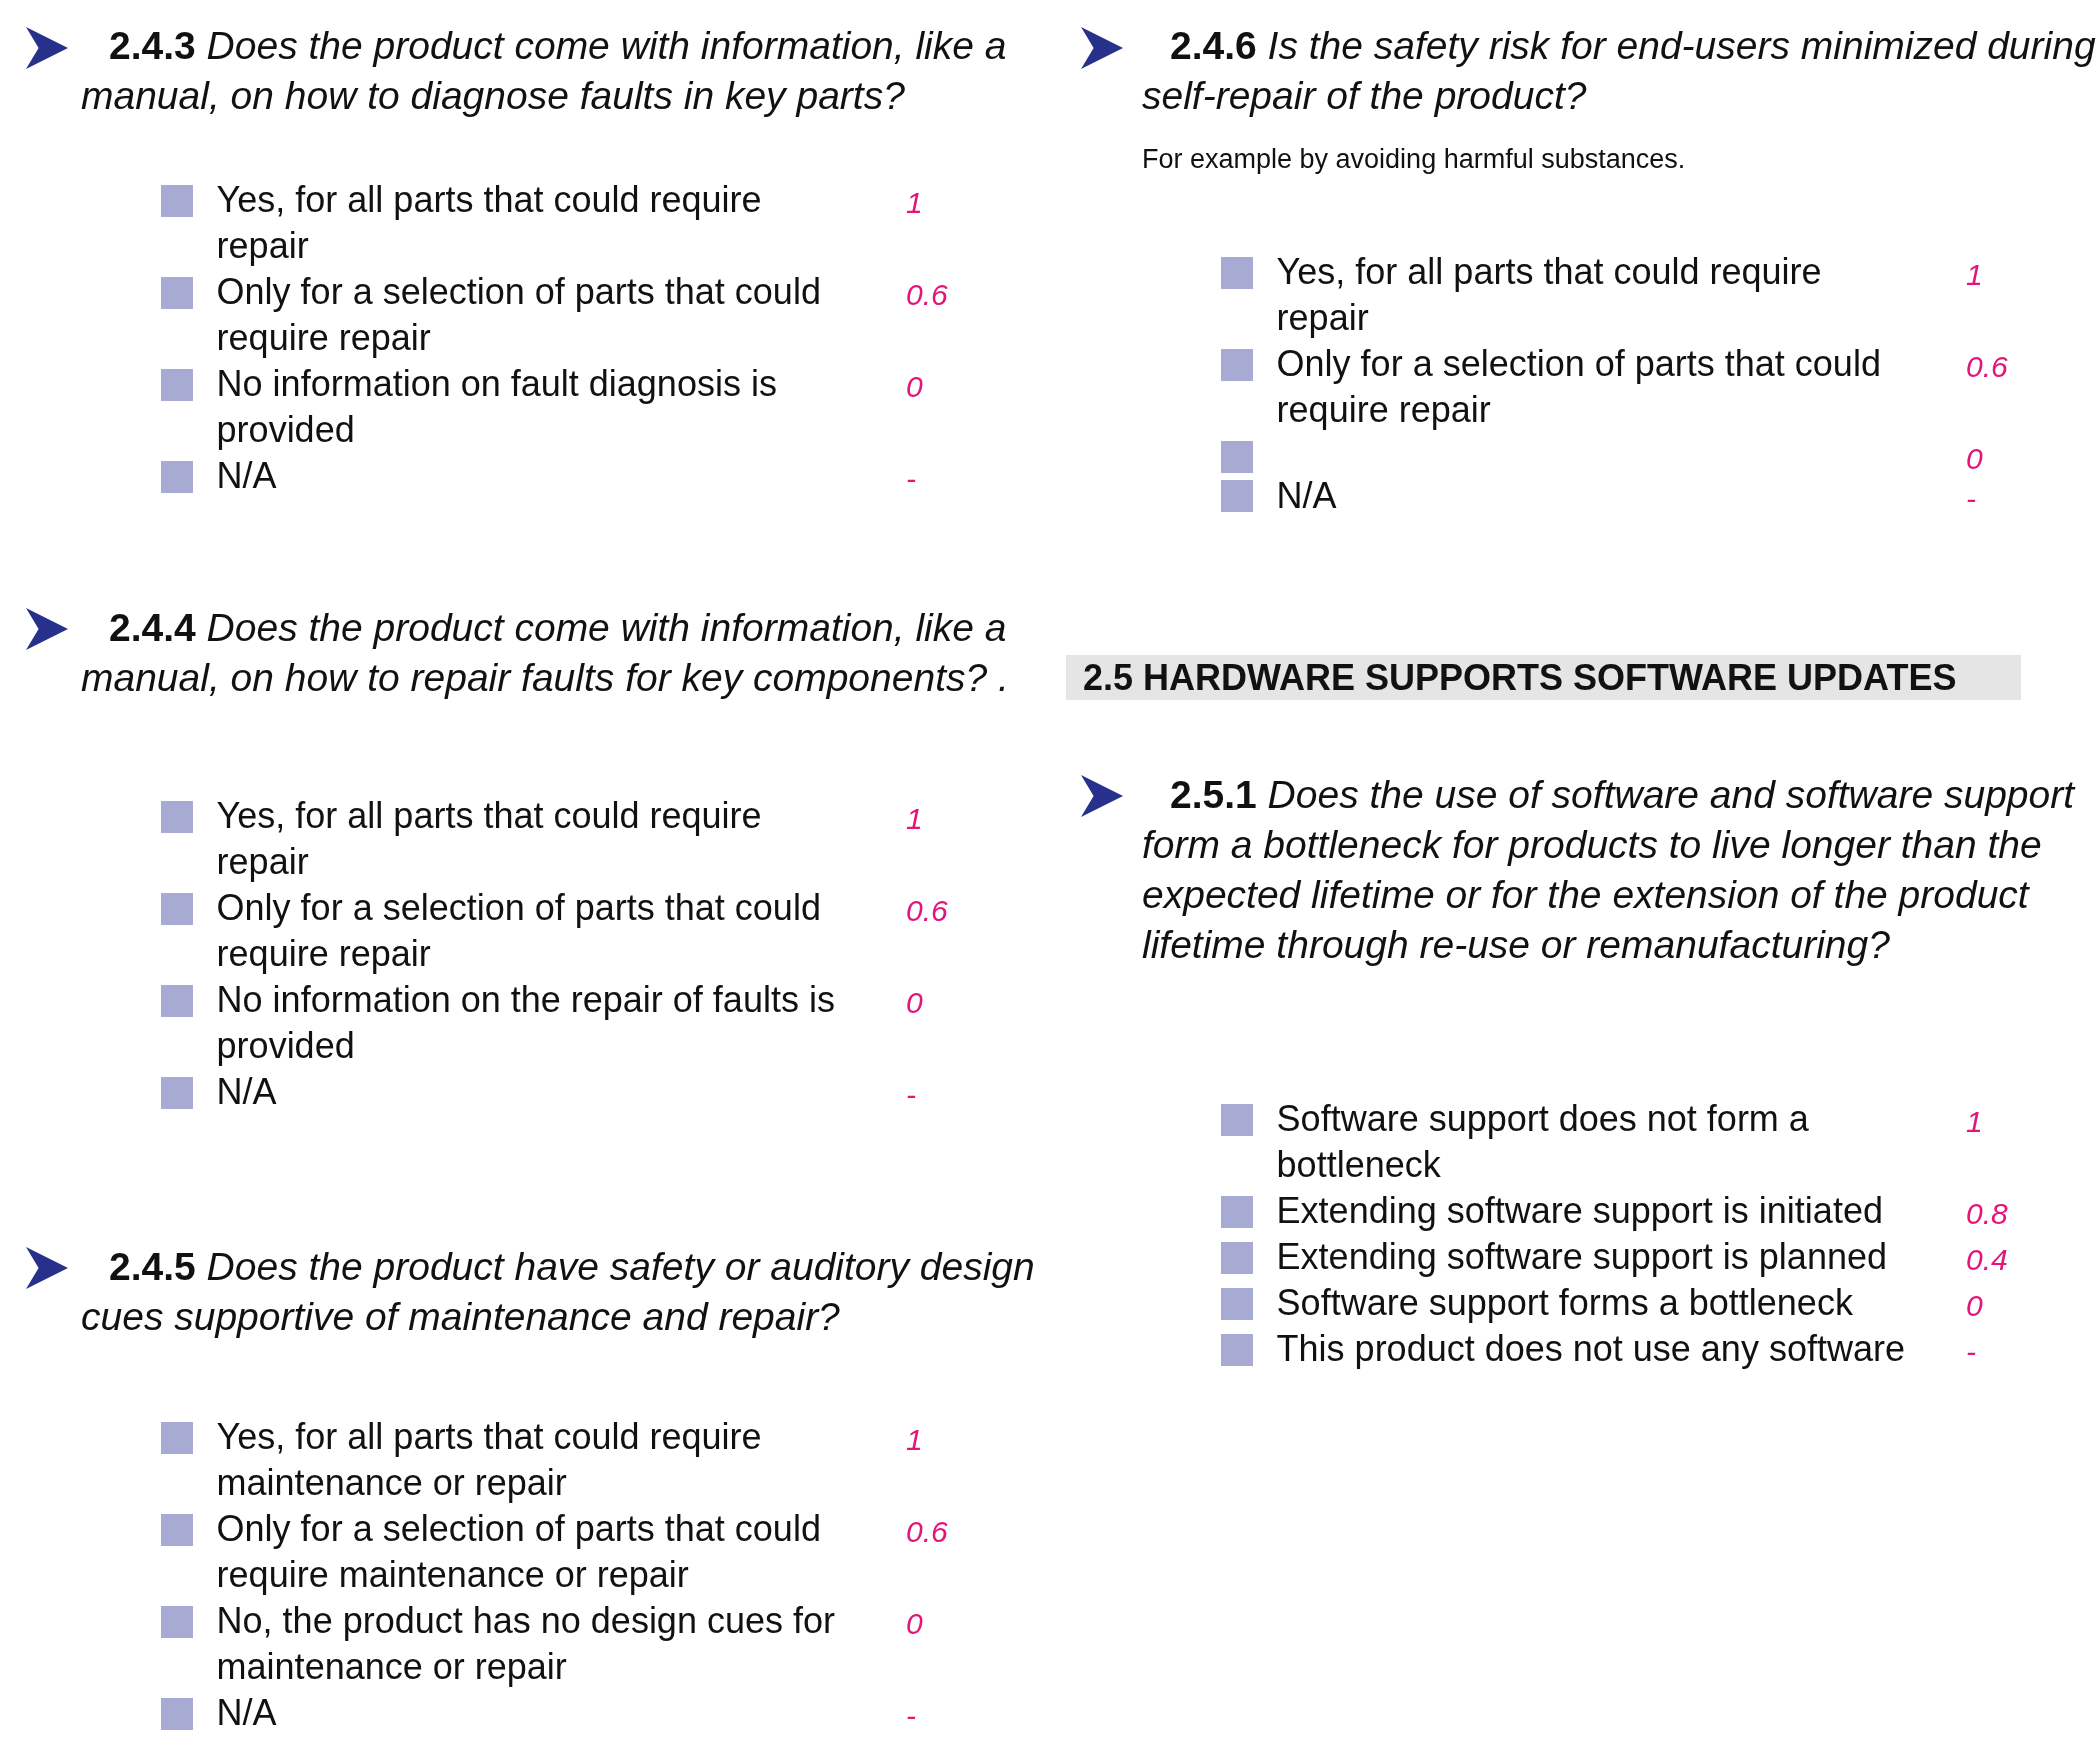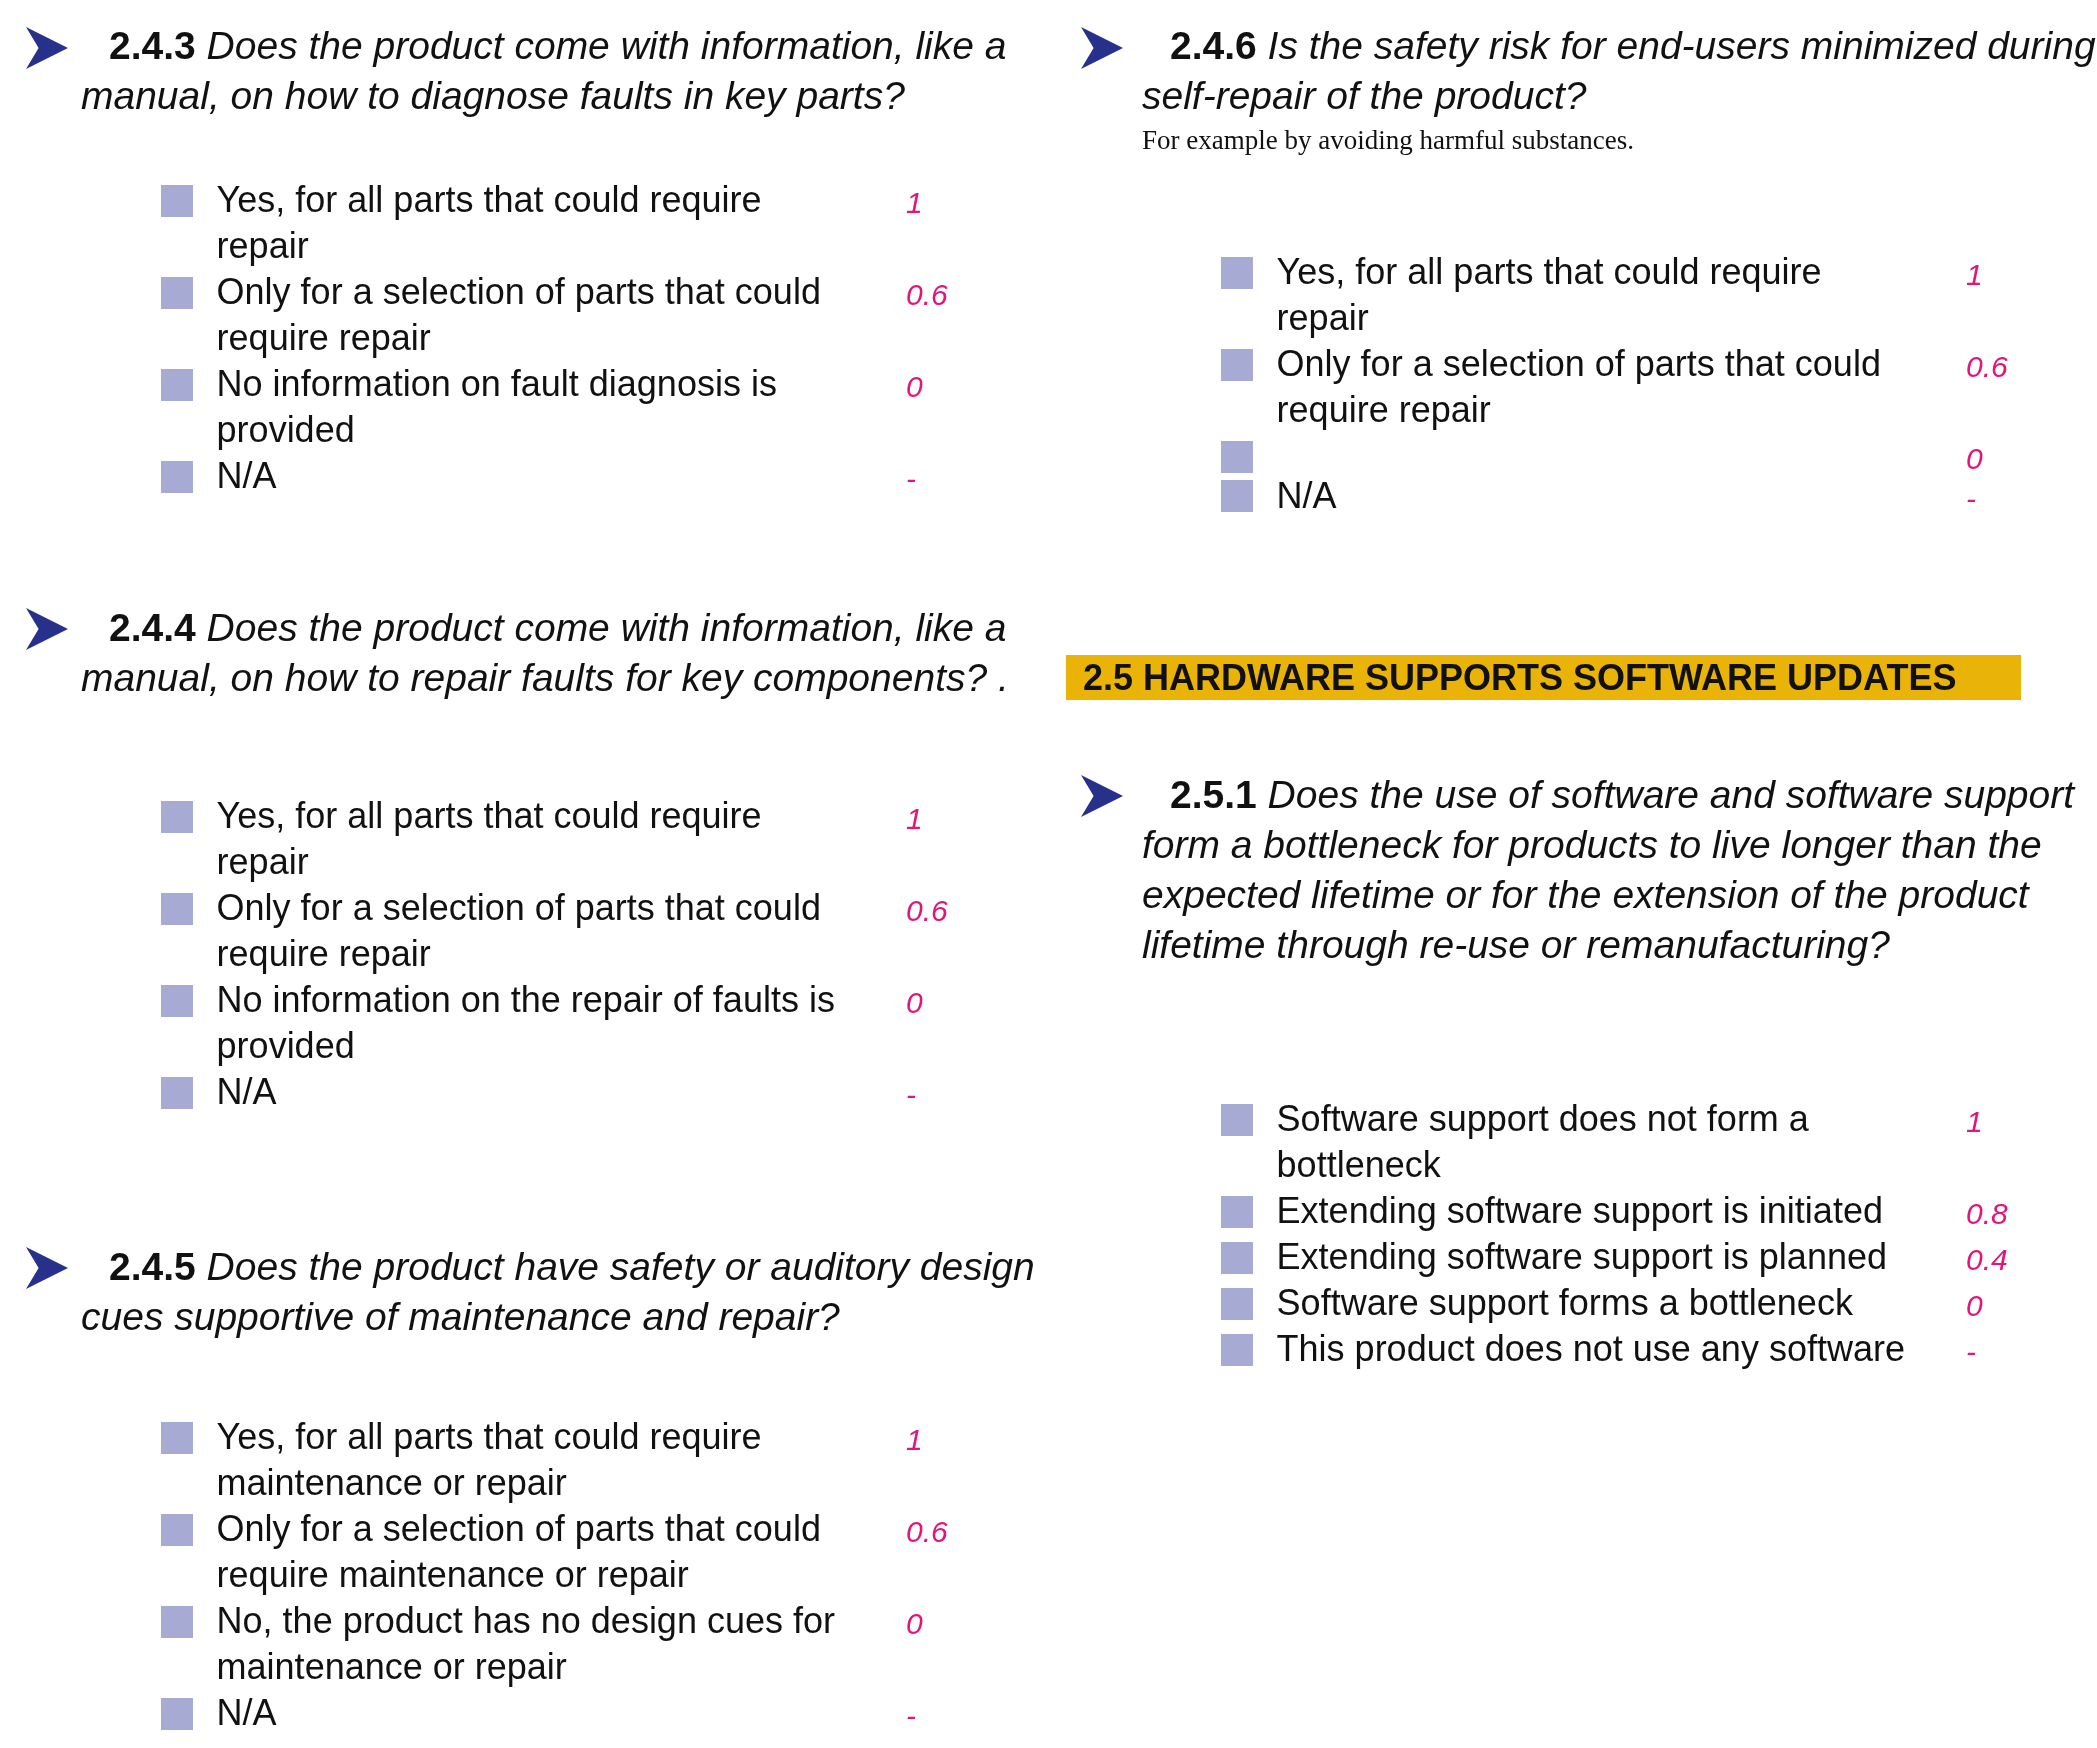--- a/index.html
+++ b/index.html
@@ -9,31 +9,31 @@
     }
     .col { position: absolute; top: 0; }
     .col.left { left: 0; width: 1050px; }
     .col.right { left: 1066px; width: 1031px; }
 
     .question { position: absolute; left: 0; width: 100%; }
     .q-head { position: relative; padding-left: 81px; font-size: 39px; line-height: 50px; }
     .q-arrow { position: absolute; left: 26px; top: 5.4px; width: 42px; height: 42px; }
     .q-num { font-weight: bold; font-style: normal; margin-left: 28px; }
     .q-text { font-style: italic; margin-top: 36px; }
-    .q-note { padding-left: 81px; font-size: 27px; line-height: 38px; margin-top: 0; font-family: Liberation Serif, serif; }
+    .q-note { padding-left: 81px; font-size: 27px; line-height: 38px; margin-top: 19px; }
 
     .options { position: absolute; left: 161px; width: 804px; }
     .opt { position: relative; display: flex; align-items: flex-start; font-size: 36px; line-height: 46px; }
     .opt-box { flex: 0 0 32px; height: 32px; background: #a7abd3; margin-top: 7.5px; margin-right: 23.6px; }
     .opt-label { flex: 0 0 none; width: 632px; }
     .opt-score { position: absolute; color: #e3147a; font-style: italic; font-size: 30px; top: 3.2px; }
 
     .section-bar {
       position: absolute; left: 0; top: 655px; width: 955px; height: 45px;
-      background: #eab308; font-weight: bold; font-size: 36px; line-height: 45px;
+      background: #e5e5e5; font-weight: bold; font-size: 36px; line-height: 45px;
       padding-left: 17px; box-sizing: border-box; color: #111;
     }
   </style>
 </head>
 <body>
 
 <div class="col left">
 
   <div class="question" style="top:21.4px;">
     <div class="q-head">

